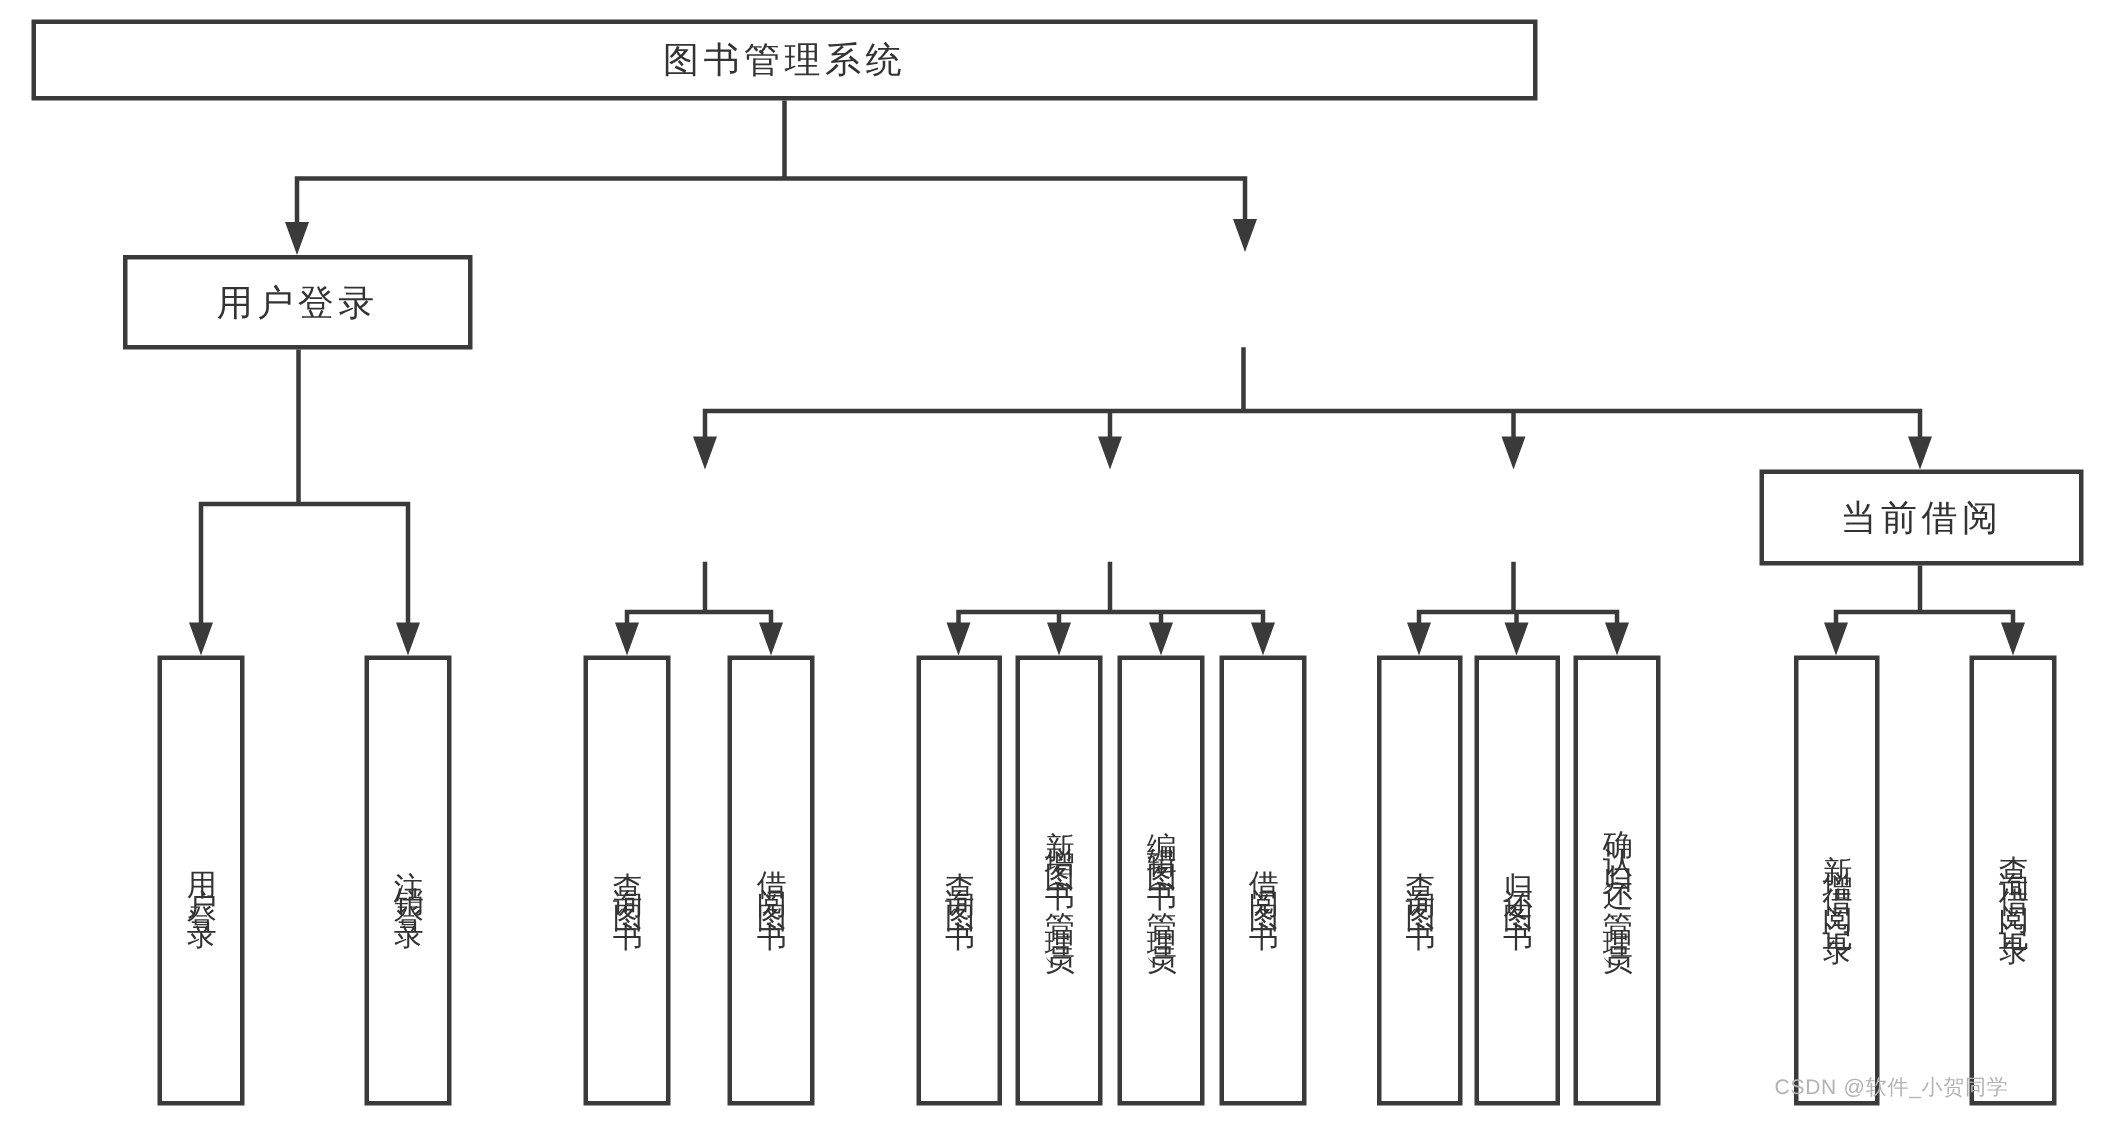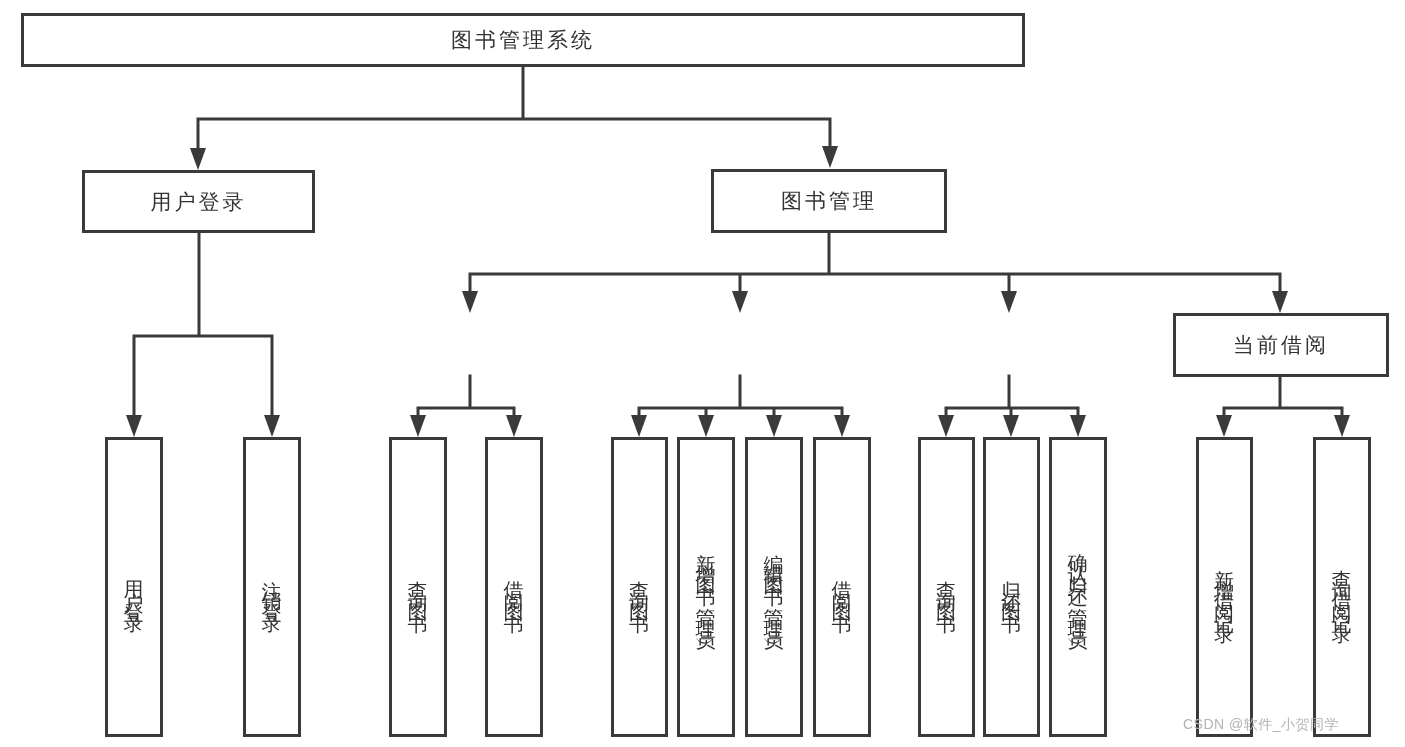--- a/index.html
+++ b/index.html
@@ -15,21 +15,21 @@
     position:absolute;
     box-sizing:border-box;
     background:#ffffff;
     border:3px solid #3a3a3a;
     display:flex;
     align-items:center;
     justify-content:center;
     color:#333333;
     z-index:2;
   }
-  .h{font-size:21px;letter-spacing:3px;white-space:nowrap;}
+  .h{font-size:24px;letter-spacing:3px;white-space:nowrap;}
   .v{
     writing-mode:vertical-rl;
     font-size:20px;
     letter-spacing:11px;
     line-height:1;
   }
   .watermark{
     position:absolute;
     left:1183px;top:716px;
     font-size:14px;
@@ -72,21 +72,20 @@
       <polygon points="1003,415 1019,415 1011,437"></polygon>
       <polygon points="1070,415 1086,415 1078,437"></polygon>
       <polygon points="1216,415 1232,415 1224,437"></polygon>
       <polygon points="1334,415 1350,415 1342,437"></polygon>
     </g>
   </svg>
 
   <div class="box h" style="left:21px;top:13px;width:1004px;height:54px">图书管理系统</div>
 
   <div class="box h" style="left:82px;top:170px;width:233px;height:63px">用户登录</div>
-  <div class="box h" style="left:711px;top:169px;width:236px;height:64px">图书管理</div>
 
   <div class="box h" style="left:1173px;top:313px;width:216px;height:64px">当前借阅</div>
 
   <div class="box v" style="left:105px;top:437px;width:58px;height:300px">用户登录</div>
   <div class="box v" style="left:243px;top:437px;width:58px;height:300px">注销登录</div>
 
   <div class="box v" style="left:389px;top:437px;width:58px;height:300px">查询图书</div>
   <div class="box v" style="left:485px;top:437px;width:58px;height:300px">借阅图书</div>
 
   <div class="box v" style="left:611px;top:437px;width:57px;height:300px">查询图书</div>

